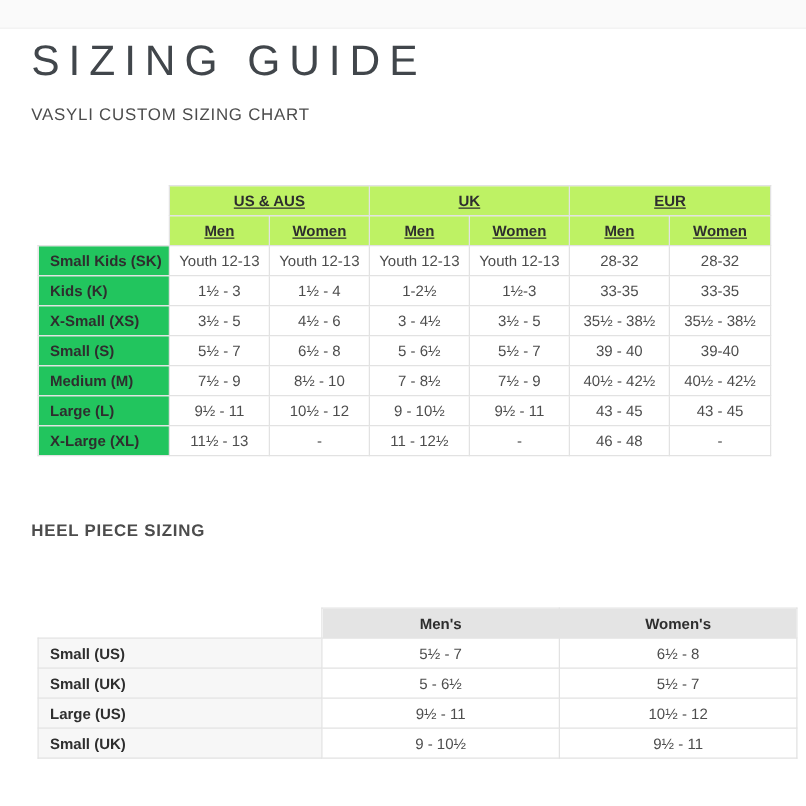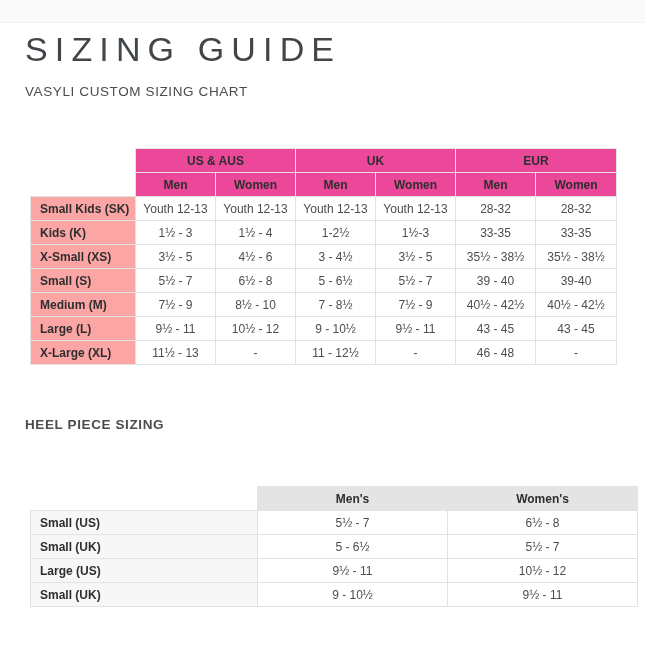--- a/index.html
+++ b/index.html
@@ -54,26 +54,27 @@
     background: #ffffff;
     font-weight: normal;
     overflow: hidden;
     white-space: nowrap;
   }
 
   
   #sizing-table { position: absolute; left: 30px; top: 148px; width: 586px; }
   #sizing-table th.group-head,
   #sizing-table th.col-head {
-    background: #ec4899;
-    font-weight: bold;
-    color: #2e2e2e;
+    background: #bef264;
+    font-weight: bold;
+    color: #2e2e2e;
+    text-decoration: underline;
   }
   #sizing-table th.row-label {
-    background: #fca5a5;
+    background: #22c55e;
     font-weight: bold;
     color: #2e2e2e;
     text-align: left;
     padding-left: 9px;
   }
   th.blank { border: none; background: transparent; }
 
   
   #heel-table { position: absolute; left: 30px; top: 486px; width: 607px; }
   #heel-table th.heel-col-head {

